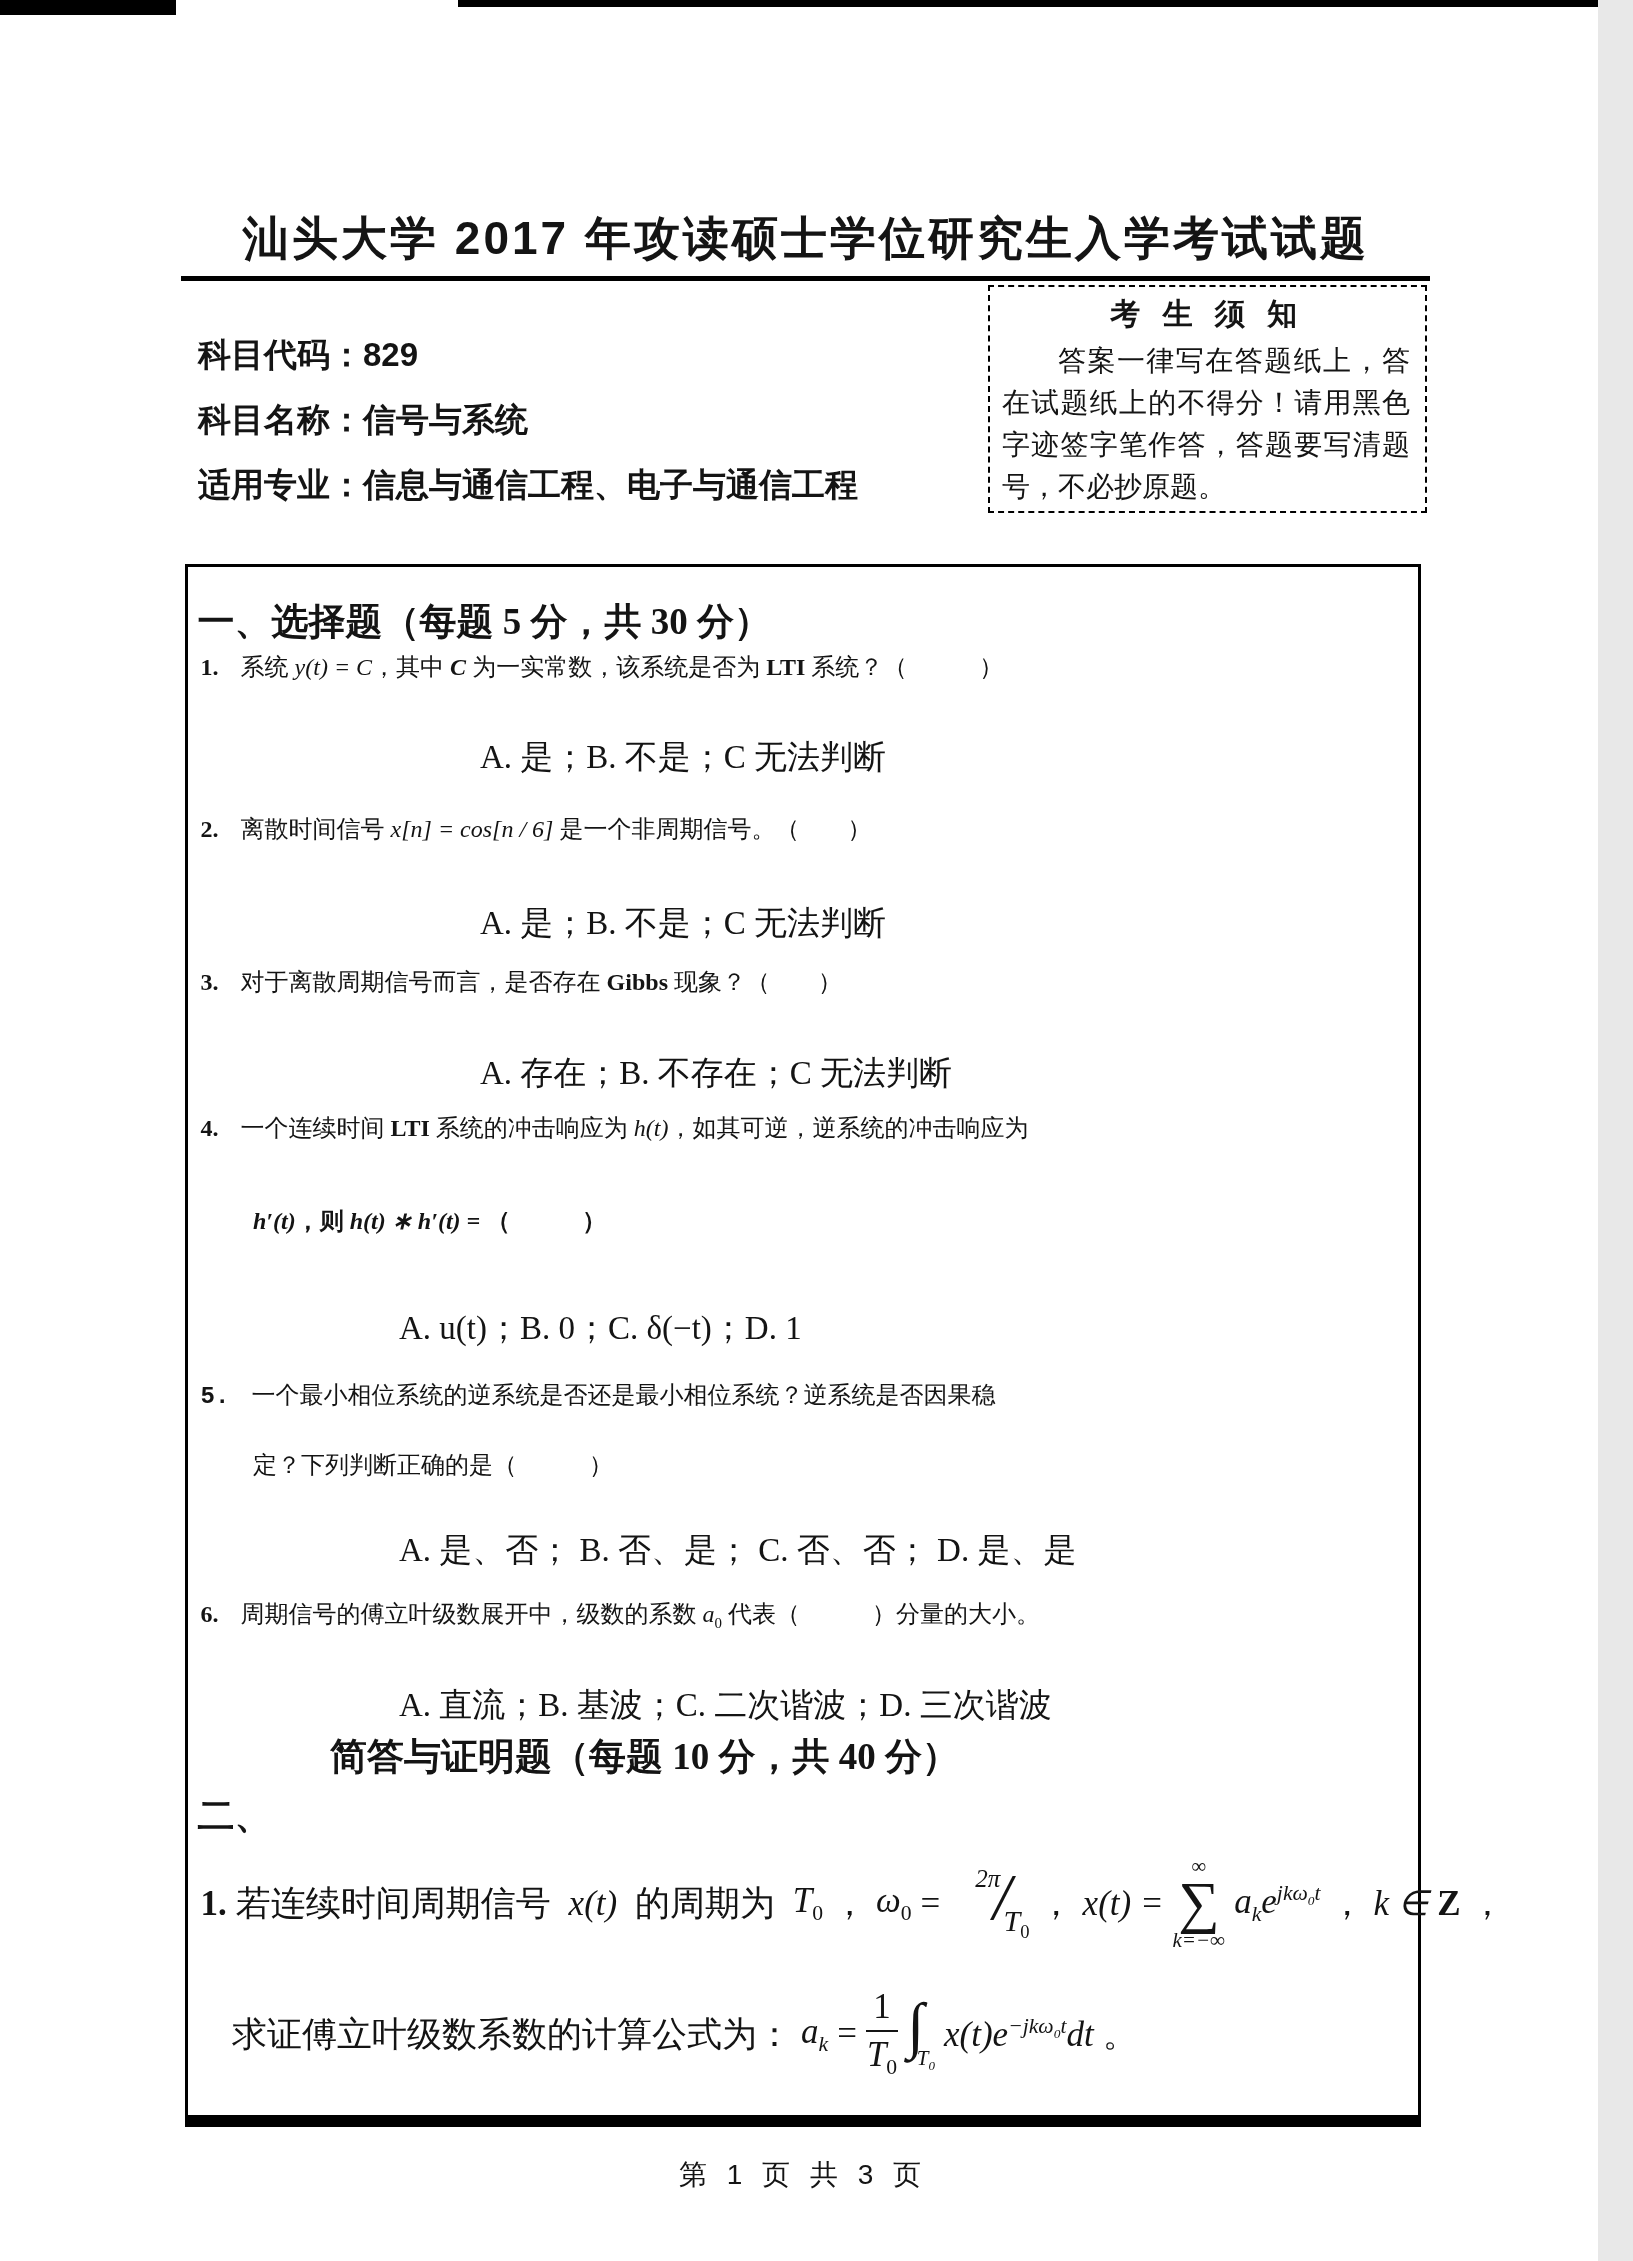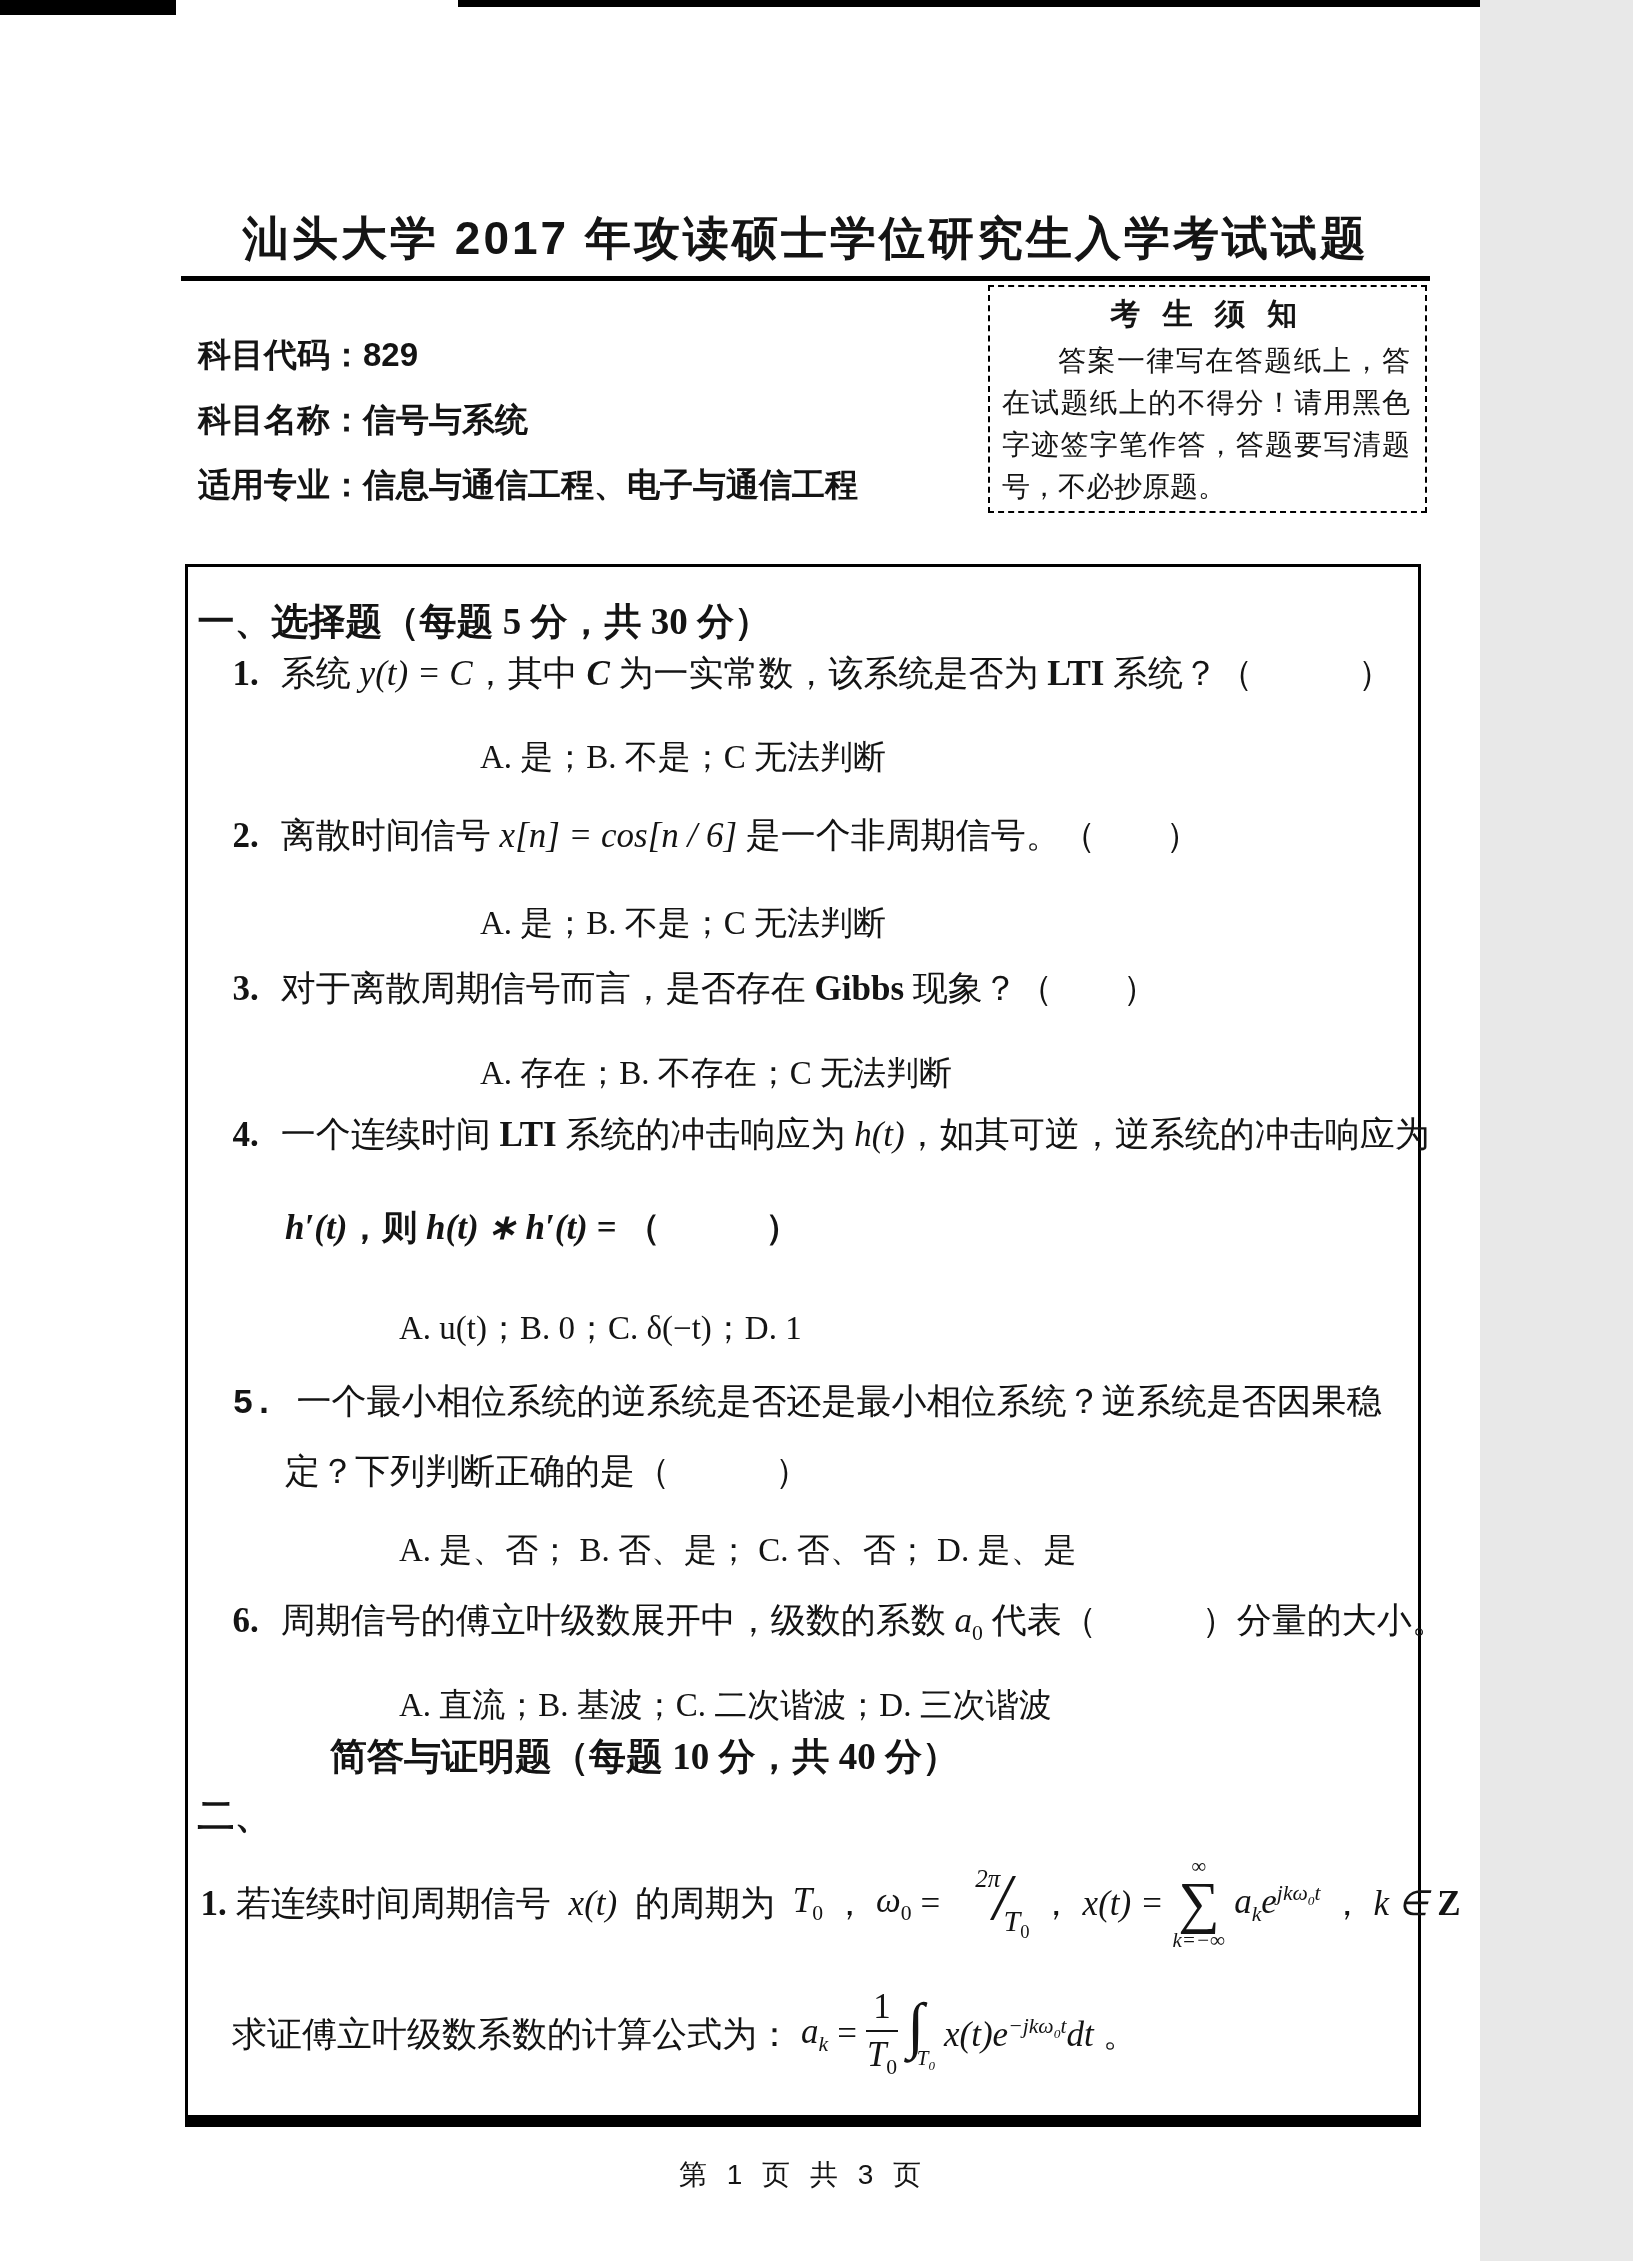--- a/index.html
+++ b/index.html
@@ -1,16 +1,16 @@
 <!DOCTYPE html>
 <html style="font-size:12px"><head>
 <meta charset="utf-8">
 <style>
   html,body{margin:0;padding:0;background:#e8e8e8;}
-  .page{position:relative;width:1480px;height:2261px;background:#ffffff;overflow:hidden;
+  .page{position:relative;width:1598px;height:2261px;background:#ffffff;overflow:hidden;
         font-family:"Liberation Serif", serif;color:#141414;}
   .abs{position:absolute;}
   .art{background:#000;}
   
   .title{left:181px;top:208px;width:1250px;text-align:center;
          font-family:"Liberation Sans", sans-serif;font-weight:bold;
          font-size:46px;letter-spacing:3px;white-space:nowrap;}
   .title-rule{left:181px;top:276px;width:1249px;height:5.2px;background:#000;}
   
   .hline{left:198px;font-family:"Liberation Sans", sans-serif;font-weight:bold;
@@ -18,21 +18,21 @@
   
   .notice{left:988px;top:285px;width:439px;height:228px;border:2.2px dashed #000;box-sizing:border-box;}
   .notice-title{position:absolute;left:0;top:7.4px;width:100%;text-align:center;
                 font-size:30px;font-weight:bold;letter-spacing:7.4px;}
   .notice-body{position:absolute;left:12px;top:53px;width:408px;font-size:28px;line-height:1.5;
                text-align:justify;text-indent:2em;}
   
   .mainbox{left:185px;top:564px;width:1236px;height:1563px;box-sizing:border-box;
            border:3.7px solid #000;border-bottom:12px solid #000;}
   .sec-heading{font-size:37px;font-weight:bold;white-space:nowrap;}
-  .qline{font-size:35px;white-space:nowrap;line-height:1.2;margin-left:32px;}
+  .qline{font-size:24px;white-space:nowrap;line-height:1.2;}
   .qno{font-weight:bold;margin-right:22px;}
   .math{font-style:italic;}
   .rm{font-style:normal;}
   .bold{font-weight:bold;}
   .options{font-size:33px;white-space:nowrap;}
   sub{font-size:0.62em;}
   sup{font-size:0.62em;}
   
   .formula-line{display:flex;align-items:center;font-size:35px;white-space:pre;}
   .formula-line > *{margin-right:9px;flex:0 0 auto;}

